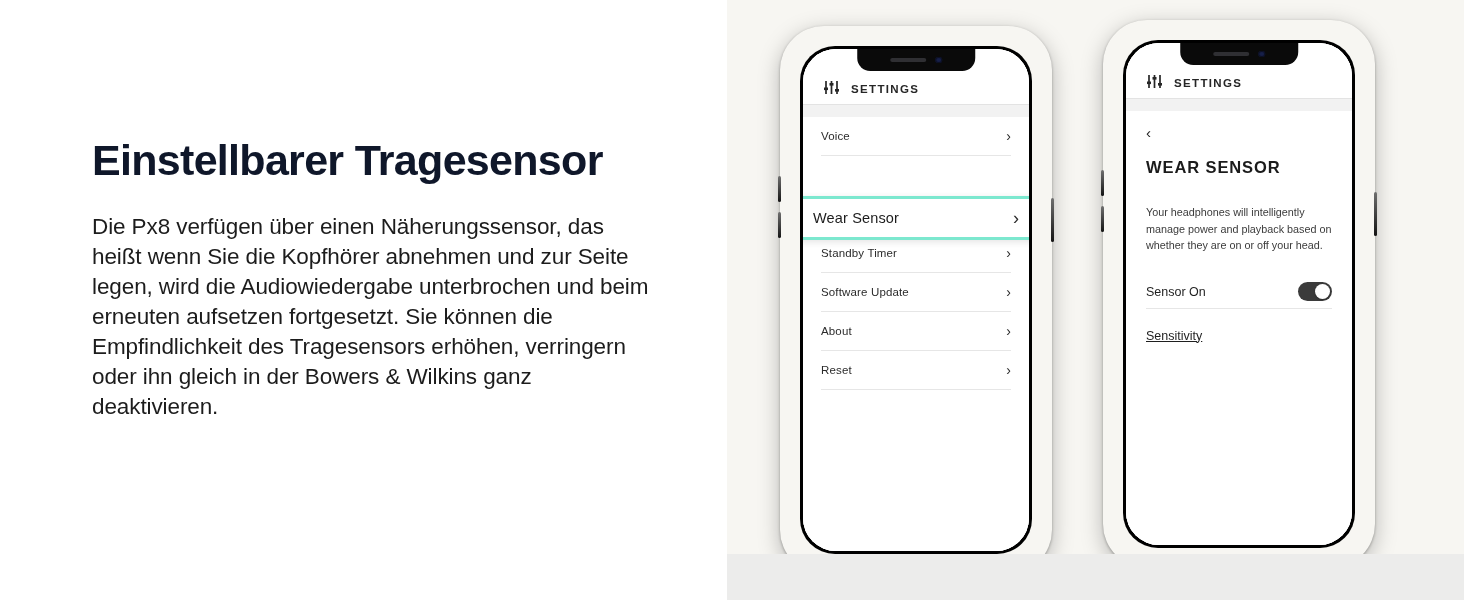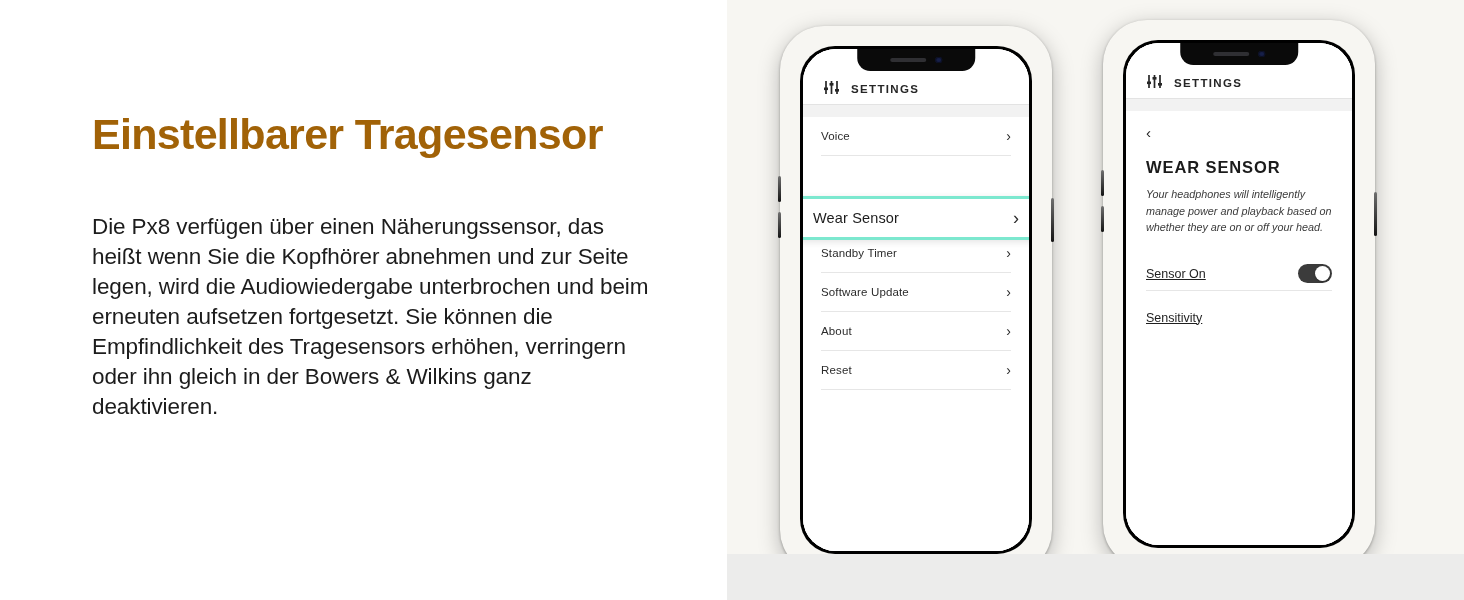--- a/index.html
+++ b/index.html
@@ -19,25 +19,25 @@
   .left-panel {
     position: relative;
     width: 727px;
     height: 600px;
     background: #ffffff;
     box-sizing: border-box;
   }
   .headline {
     position: absolute;
     left: 92px;
-    top: 110px;
+    top: 136px;
     font-size: 43px;
     font-weight: 700;
     letter-spacing: -0.7px;
-    color: #a16207;
+    color: #0f172a;
     line-height: 1.12;
     white-space: nowrap;
   }
   .body-copy {
     position: absolute;
     left: 92px;
     top: 212px;
     width: 560px;
     font-size: 22.5px;
     font-weight: 400;
@@ -223,39 +223,37 @@
     font-weight: 400;
   }
   .detail-title {
     font-size: 16.5px;
     font-weight: 700;
     letter-spacing: 0.9px;
     color: #1b1b1b;
     margin: 10px 0 0 0;
   }
   .detail-desc {
-    margin-top: 9px;
+    margin-top: 27px;
     font-size: 10.8px;
     line-height: 16.5px;
     color: #3b3b3b;
-    font-style: italic;
   }
   .toggle-row {
     margin-top: 22px;
     height: 32px;
     display: flex;
     align-items: center;
     justify-content: space-between;
     border-bottom: 1px solid #e6e6e6;
   }
   .toggle-label {
     font-size: 12.5px;
     color: #1f1f1f;
     font-weight: 500;
-    text-decoration: underline;
   }
   .switch {
     width: 34px;
     height: 19px;
     border-radius: 10px;
     background: #3b3b3b;
     position: relative;
     cursor: pointer;
     flex: 0 0 auto;
   }

